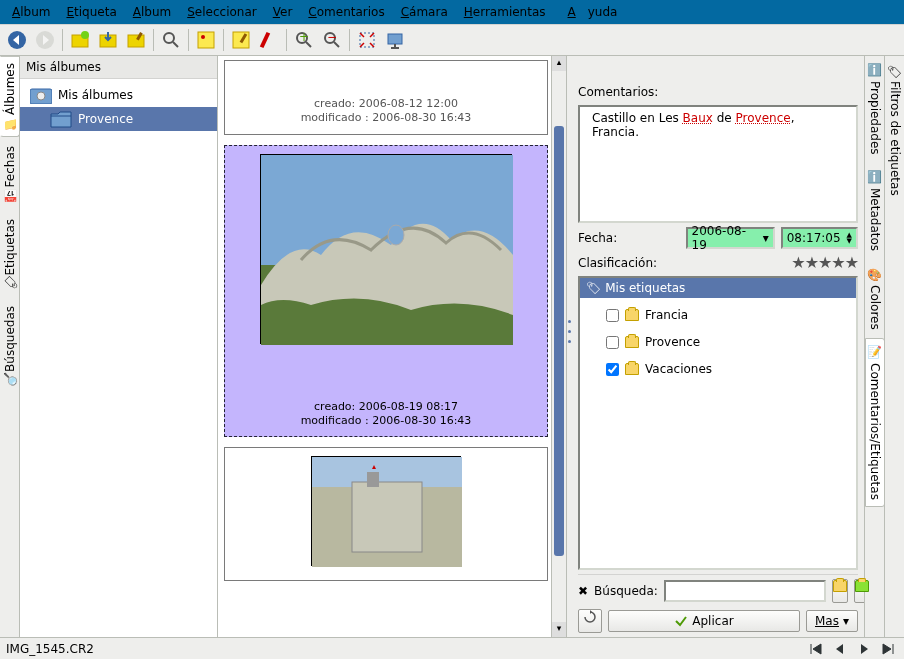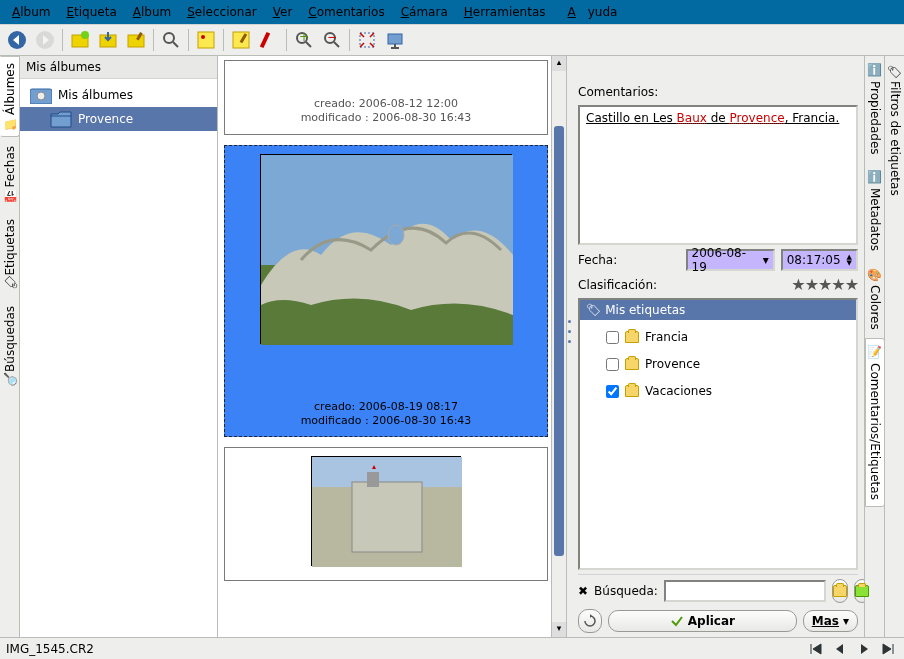--- a/index.html
+++ b/index.html
@@ -31,51 +31,51 @@
   .tree { padding:4px 0; }
   .tree-item { display:flex; align-items:center; padding:3px 6px 3px 10px; gap:6px; cursor:pointer;}
   .tree-item.selected { background:#5976ab; color:#fff;}
   .tree-indent { padding-left:30px;}
   .folder-icon { width:22px; height:18px; display:inline-block;}
 
   
   .center { flex:1; background:#fff; border-right:1px solid #babdb6; position:relative; overflow:hidden; padding:4px 10px 4px 6px;}
   .center-inner { height:100%; overflow-y:auto; padding-right:8px;}
   .thumb-card { background:#fff; border:1px solid #7a7a7a; margin-bottom:10px; padding-bottom:8px; text-align:center;}
-  .thumb-card.selected { background:#3b82f6; border:1px dashed #223; color:#000;}
+  .thumb-card.selected { background:#c4b5fd; border:1px dashed #223; color:#000;}
   .thumb-card.selected .meta { color:#000;}
   .thumb-img { margin:8px auto 6px; border:1px solid #000; background:#8aa; }
   .meta { font-size:11px; color:#555; line-height:1.3;}
   .scrollbar-mock { position:absolute; right:0; top:0; bottom:0; width:15px; background:#eeeeec; border-left:1px solid #babdb6;}
   .scroll-thumb { position:absolute; left:2px; right:2px; top:70px; height:430px; background:#5976ab; border-radius:3px;}
   .scroll-btn { position:absolute; left:0; right:0; height:15px; background:#dedede; text-align:center; line-height:13px; font-size:9px;}
   .grip { position:absolute; left:-5px; top:50%; transform:translateY(-50%); width:5px; height:30px; display:flex; flex-direction:column; justify-content:space-around; align-items:center;}
   .grip span{width:3px;height:3px;background:#5976ab;border-radius:50%;}
 
   
   .right-panel { width:292px; background:#eeeeec; display:flex; flex-direction:column; padding:4px 6px; gap:4px;margin-top:23px;}
   .label-row { padding:2px 0;}
-  .comment-box { background:#fff; border:2px inset #d3d7cf; padding:4px 6px; height:140px; overflow:auto;text-decoration:underline;}
+  .comment-box { background:#fff; border:2px inset #d3d7cf; padding:4px 12px; height:118px; overflow:auto;}
   .red { color:#cc0000; text-decoration: underline dotted #cc0000;}
   .field-row { display:flex; align-items:center; gap:6px;}
   .field-row label { width:105px;}
-  .date-input, .time-input { background:#c4b5fd; border:2px inset #d3d7cf; padding:2px 4px; height:22px; display:flex; align-items:center; gap:4px;}
+  .date-input, .time-input { background:#86efac; border:2px inset #d3d7cf; padding:2px 4px; height:22px; display:flex; align-items:center; gap:4px;}
   .spinner { display:flex; flex-direction:column; margin-left:2px;}
   .spinner span { font-size:7px; line-height:6px; cursor:pointer;}
   .stars { color:#555; font-size:16px; letter-spacing:-1px;}
   .tags-box { flex:1; background:#fff; border:2px inset #d3d7cf; overflow:auto;}
   .tag-head { background:#5976ab; color:#fff; padding:3px 6px; display:flex; align-items:center; gap:4px;}
   .tag-row { padding:10px 6px 3px 26px; display:flex; align-items:center; gap:6px;}
   input[type=checkbox]{width:13px;height:13px;}
   .tag-icon { width:14px; height:12px; background:#f8d568; border:1px solid #c4a000; border-radius:2px 2px 0 0; position:relative;}
   .tag-icon::before{content:"";position:absolute;top:-3px;left:2px;width:6px;height:3px;background:#f8d568;border:1px solid #c4a000;border-bottom:none;border-radius:2px 2px 0 0;}
   .search-row { display:flex; align-items:center; gap:6px; padding-top:4px; border-top:1px solid #d3d3d1;}
   .search-input { flex:1; background:#fff; border:2px inset #d3d7cf; height:22px; padding:0 4px;}
   .btn-row { display:flex; gap:6px; align-items:center; padding-top:2px;}
-  .btn { border:1px solid #9a9a95; background:linear-gradient(#fdfdfc,#e8e8e6); border-radius:10px; padding:3px 8px; cursor:pointer; display:flex; align-items:center; gap:4px;font-weight:bold;}
+  .btn { border:1px solid #9a9a95; background:linear-gradient(#fdfdfc,#e8e8e6); border-radius:2px; padding:3px 8px; cursor:pointer; display:flex; gap:4px;}
   .btn-apply { flex:1; justify-content:center;}
   .icon-btn { width:24px; height:24px; justify-content:center; padding:0;}
 
   
   .vtabs-right { width:20px; background:#eeeeec; border-left:1px solid #babdb6; display:flex; flex-direction:column; align-items:center; }
   .vtab-r { writing-mode: vertical-rl; padding:6px 2px; font-size:11px; cursor:pointer; border:1px solid transparent; border-radius:0 3px 3px 0; margin-bottom:2px; display:flex; align-items:center; gap:3px;}
   .vtab-r.active { background:#fff; border-color:#babdb6;}
 
   
   .statusbar { height:22px; border-top:1px solid #babdb6; background:#eeeeec; display:flex; align-items:center; padding:0 6px; justify-content:space-between;}

